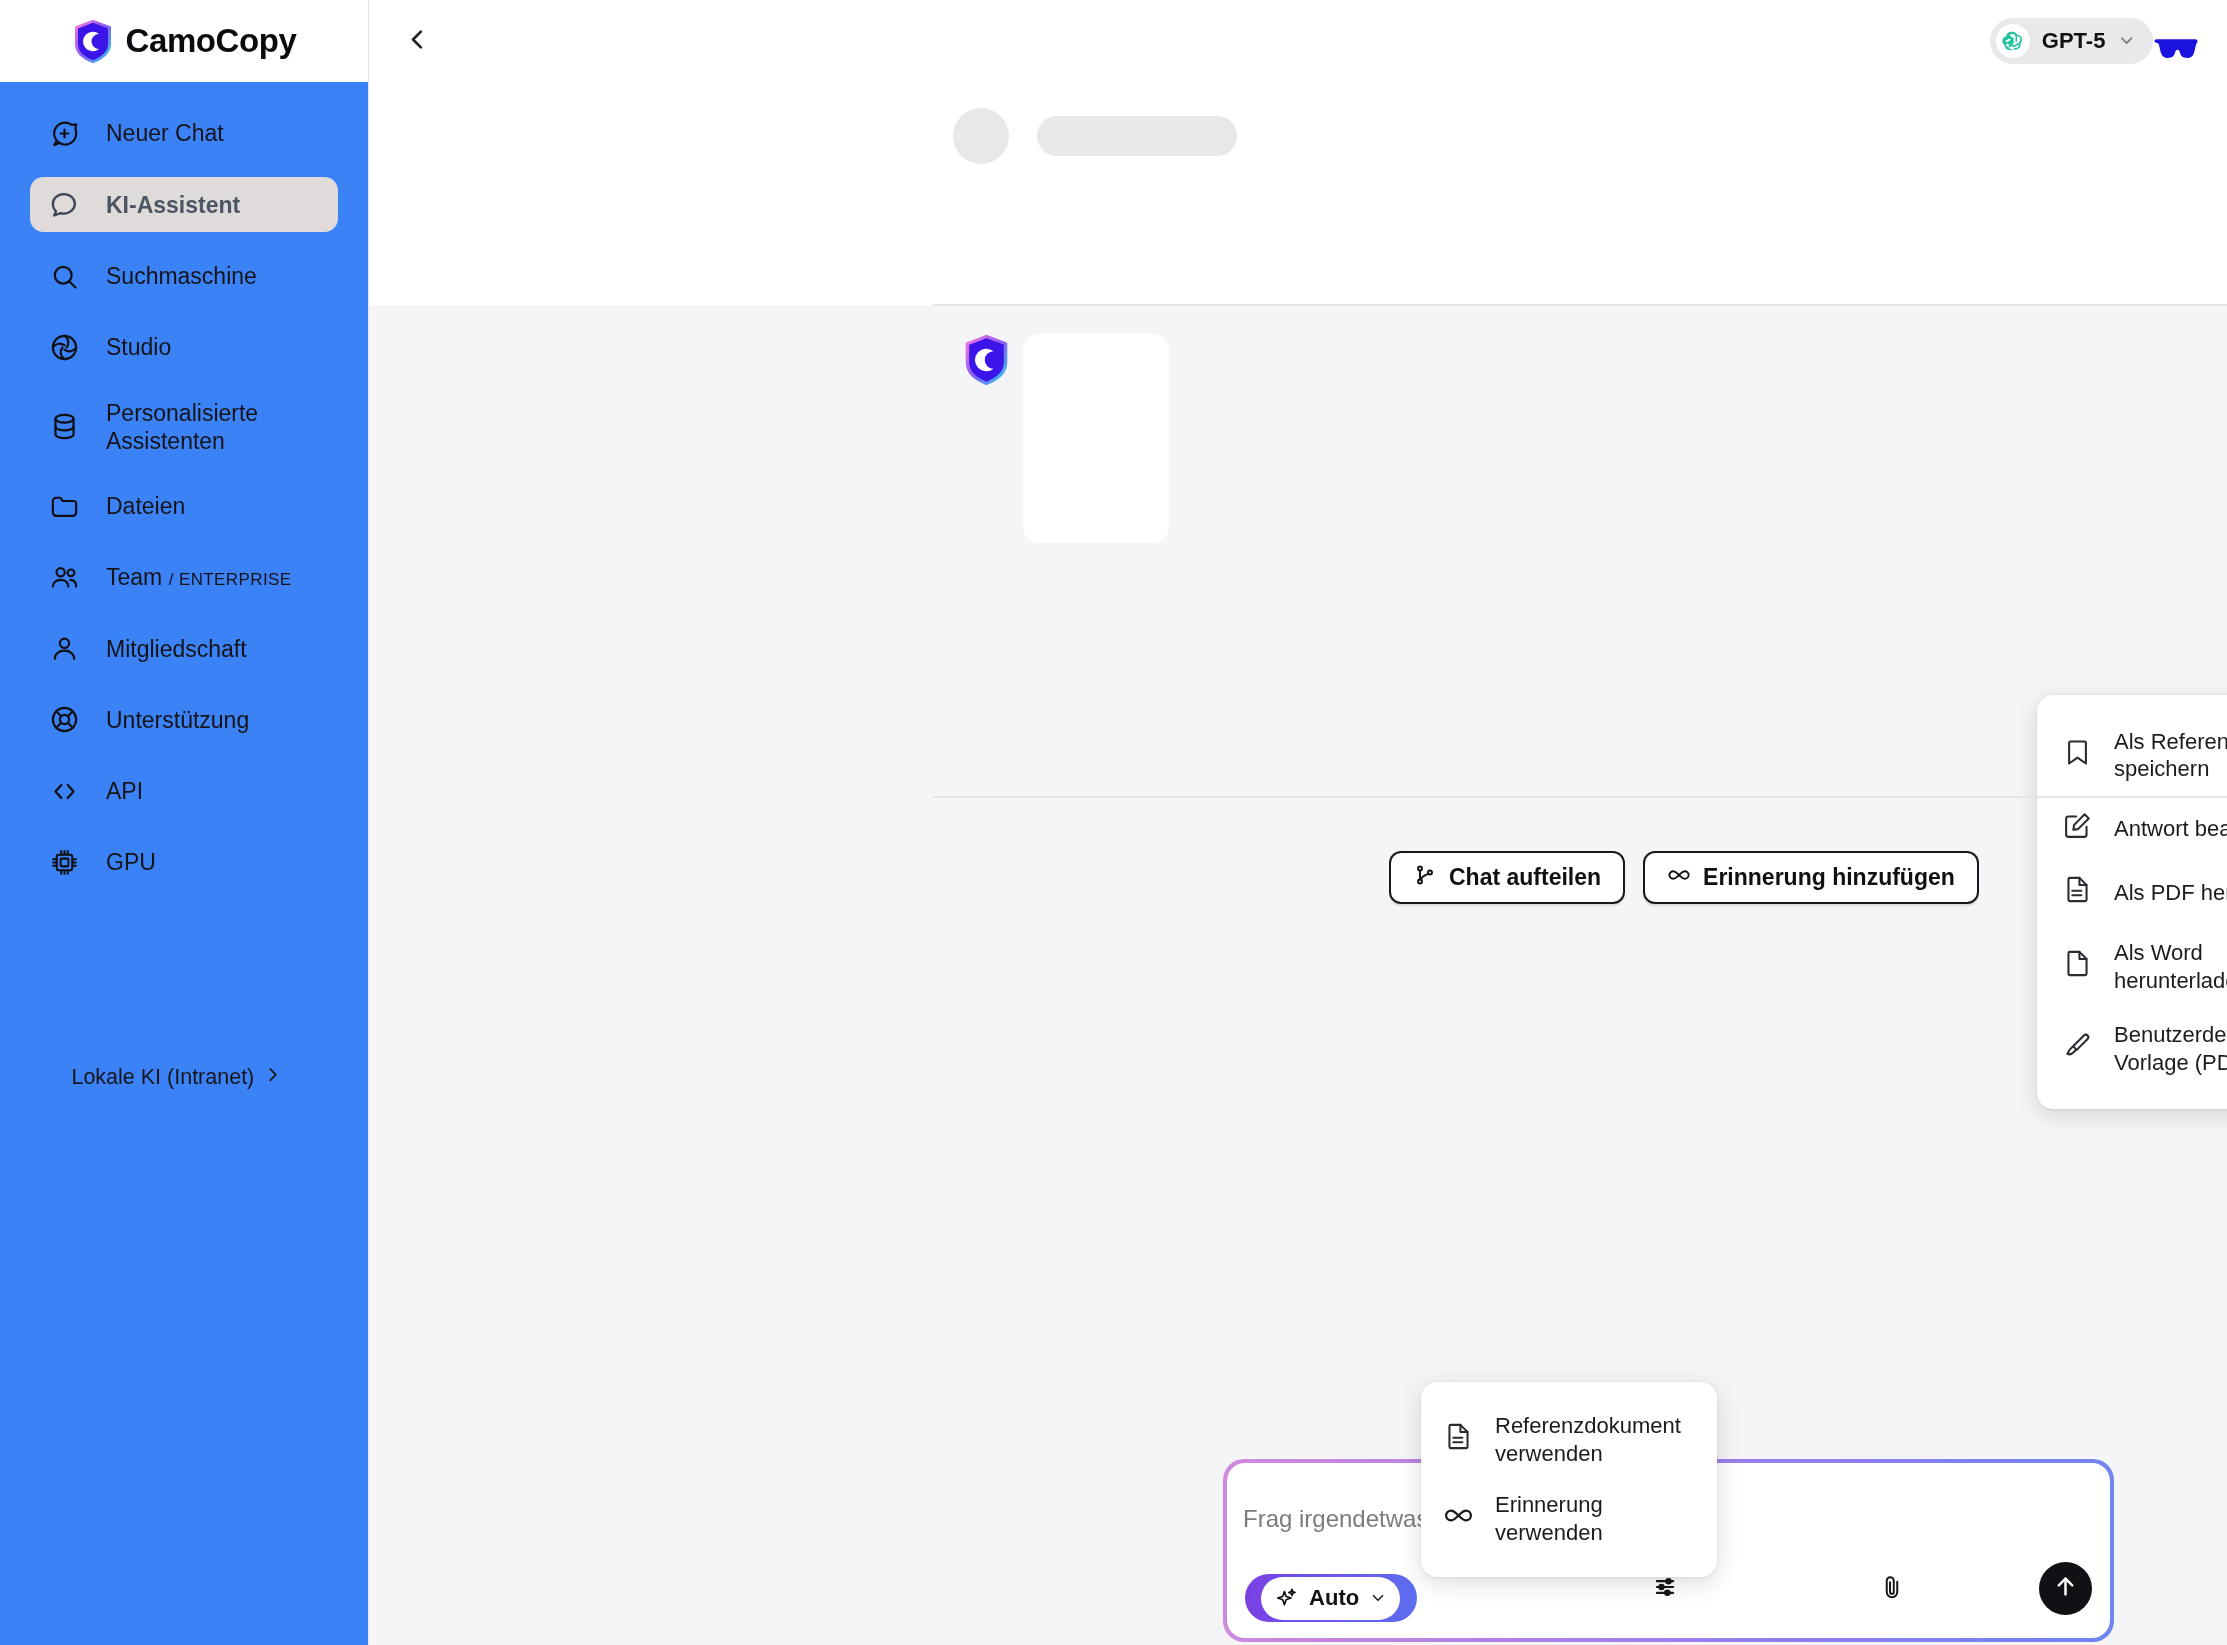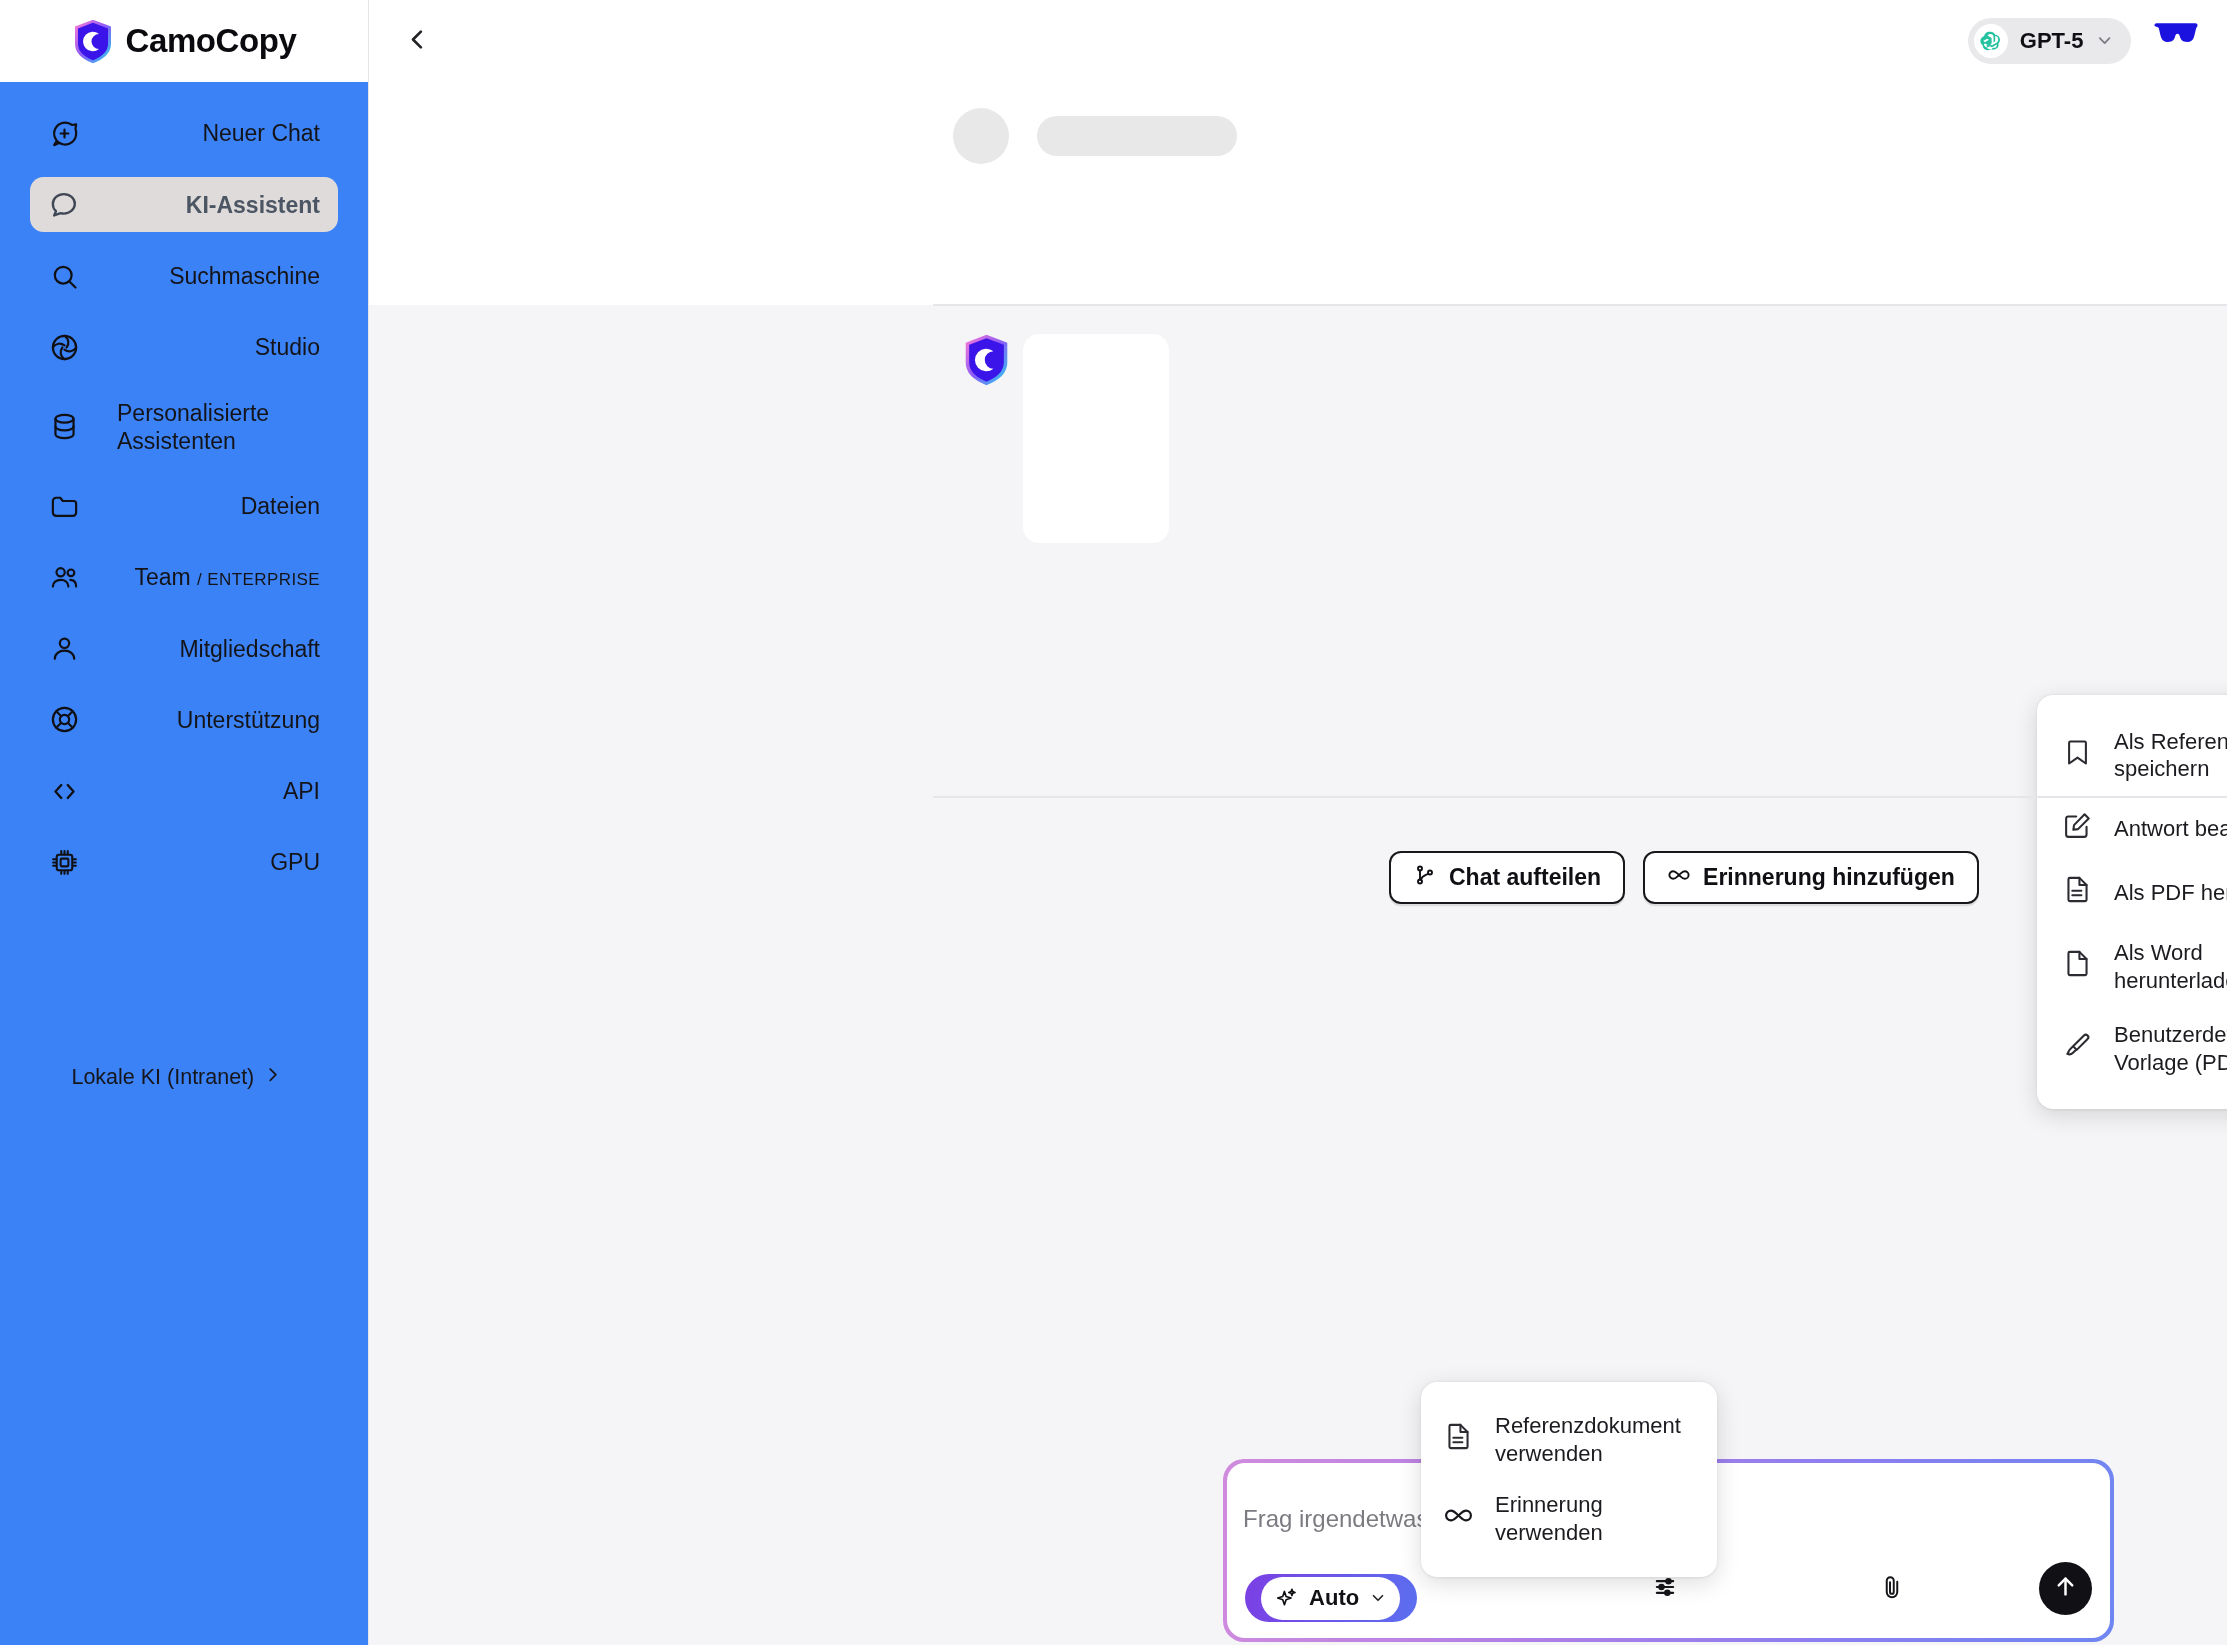--- a/index.html
+++ b/index.html
@@ -24,28 +24,27 @@
     background: #ffffff;
     display: flex; align-items: center; justify-content: center;
     gap: 12px;
   }
   .brand-logo { width: 42px; height: 45px; display:block; }
   .brand-name {
     font-size: 33px; font-weight: 700; letter-spacing: -0.4px; color: #0b0b0f;
   }
   .nav { padding: 24px 30px 0 30px; }
   .nav-item {
-    display: flex; align-items: center; gap: 36px;
+    display: flex; align-items: center; gap: 25px;
     height: 55px; padding: 0 18px;
     border-radius: 13.4px;
     color: #141418;
     font-size: 23px;
     cursor: pointer;
     margin-bottom: 16.3px;
-    justify-content: space-between;
   }
   .nav-item.tall { height: 71px; }
   .nav-item.active { background: #dedbda; color: #4b5563; font-weight: 700; }
   .nav-ico { width: 33px; height: 33px; flex: 0 0 33px; display: flex; align-items: center; justify-content: center; }
   .nav-ico svg { width: 31px; height: 31px; display:block; }
   .nav-label { line-height: 1.22; }
   .nav-sub { font-size: 17px; letter-spacing: 0.4px; }
   .local-ai {
     position: absolute; top: 1065px; left: 0; width: 354px;
     display: flex; align-items: center; justify-content: center; gap: 9px;
@@ -56,21 +55,21 @@
   
   .main { position: relative; width: 1858px; height: 1645px; background: #f5f5f7; flex: 0 0 1858px; }
   .topbar {
     position: absolute; top: 0; left: 0; width: 1858px; height: 82px;
     background: #ffffff;
     display: flex; align-items: center; justify-content: space-between;
     padding: 0 28px 0 25px;
   }
   .back-btn { width: 46px; height: 46px; display: flex; align-items: center; justify-content: center; cursor: pointer; }
   .back-btn svg { width: 27px; height: 27px; }
-  .topbar-right { display: flex; align-items: flex-start; gap: 22px; }
+  .topbar-right { display: flex; align-items: flex-end; }
   .model-pill {
     display: flex; align-items: center; gap: 12px;
     background: #e9e9ec; border-radius: 742px;
     height: 46px; padding: 0 16.3px 0 6px; cursor: pointer;
   }
   .model-pill .badge {
     width: 34px; height: 34px; border-radius: 50%;
     background: #ffffff; display: flex; align-items: center; justify-content: center;
   }
   .model-pill .badge svg { width: 25px; height: 25px; }

